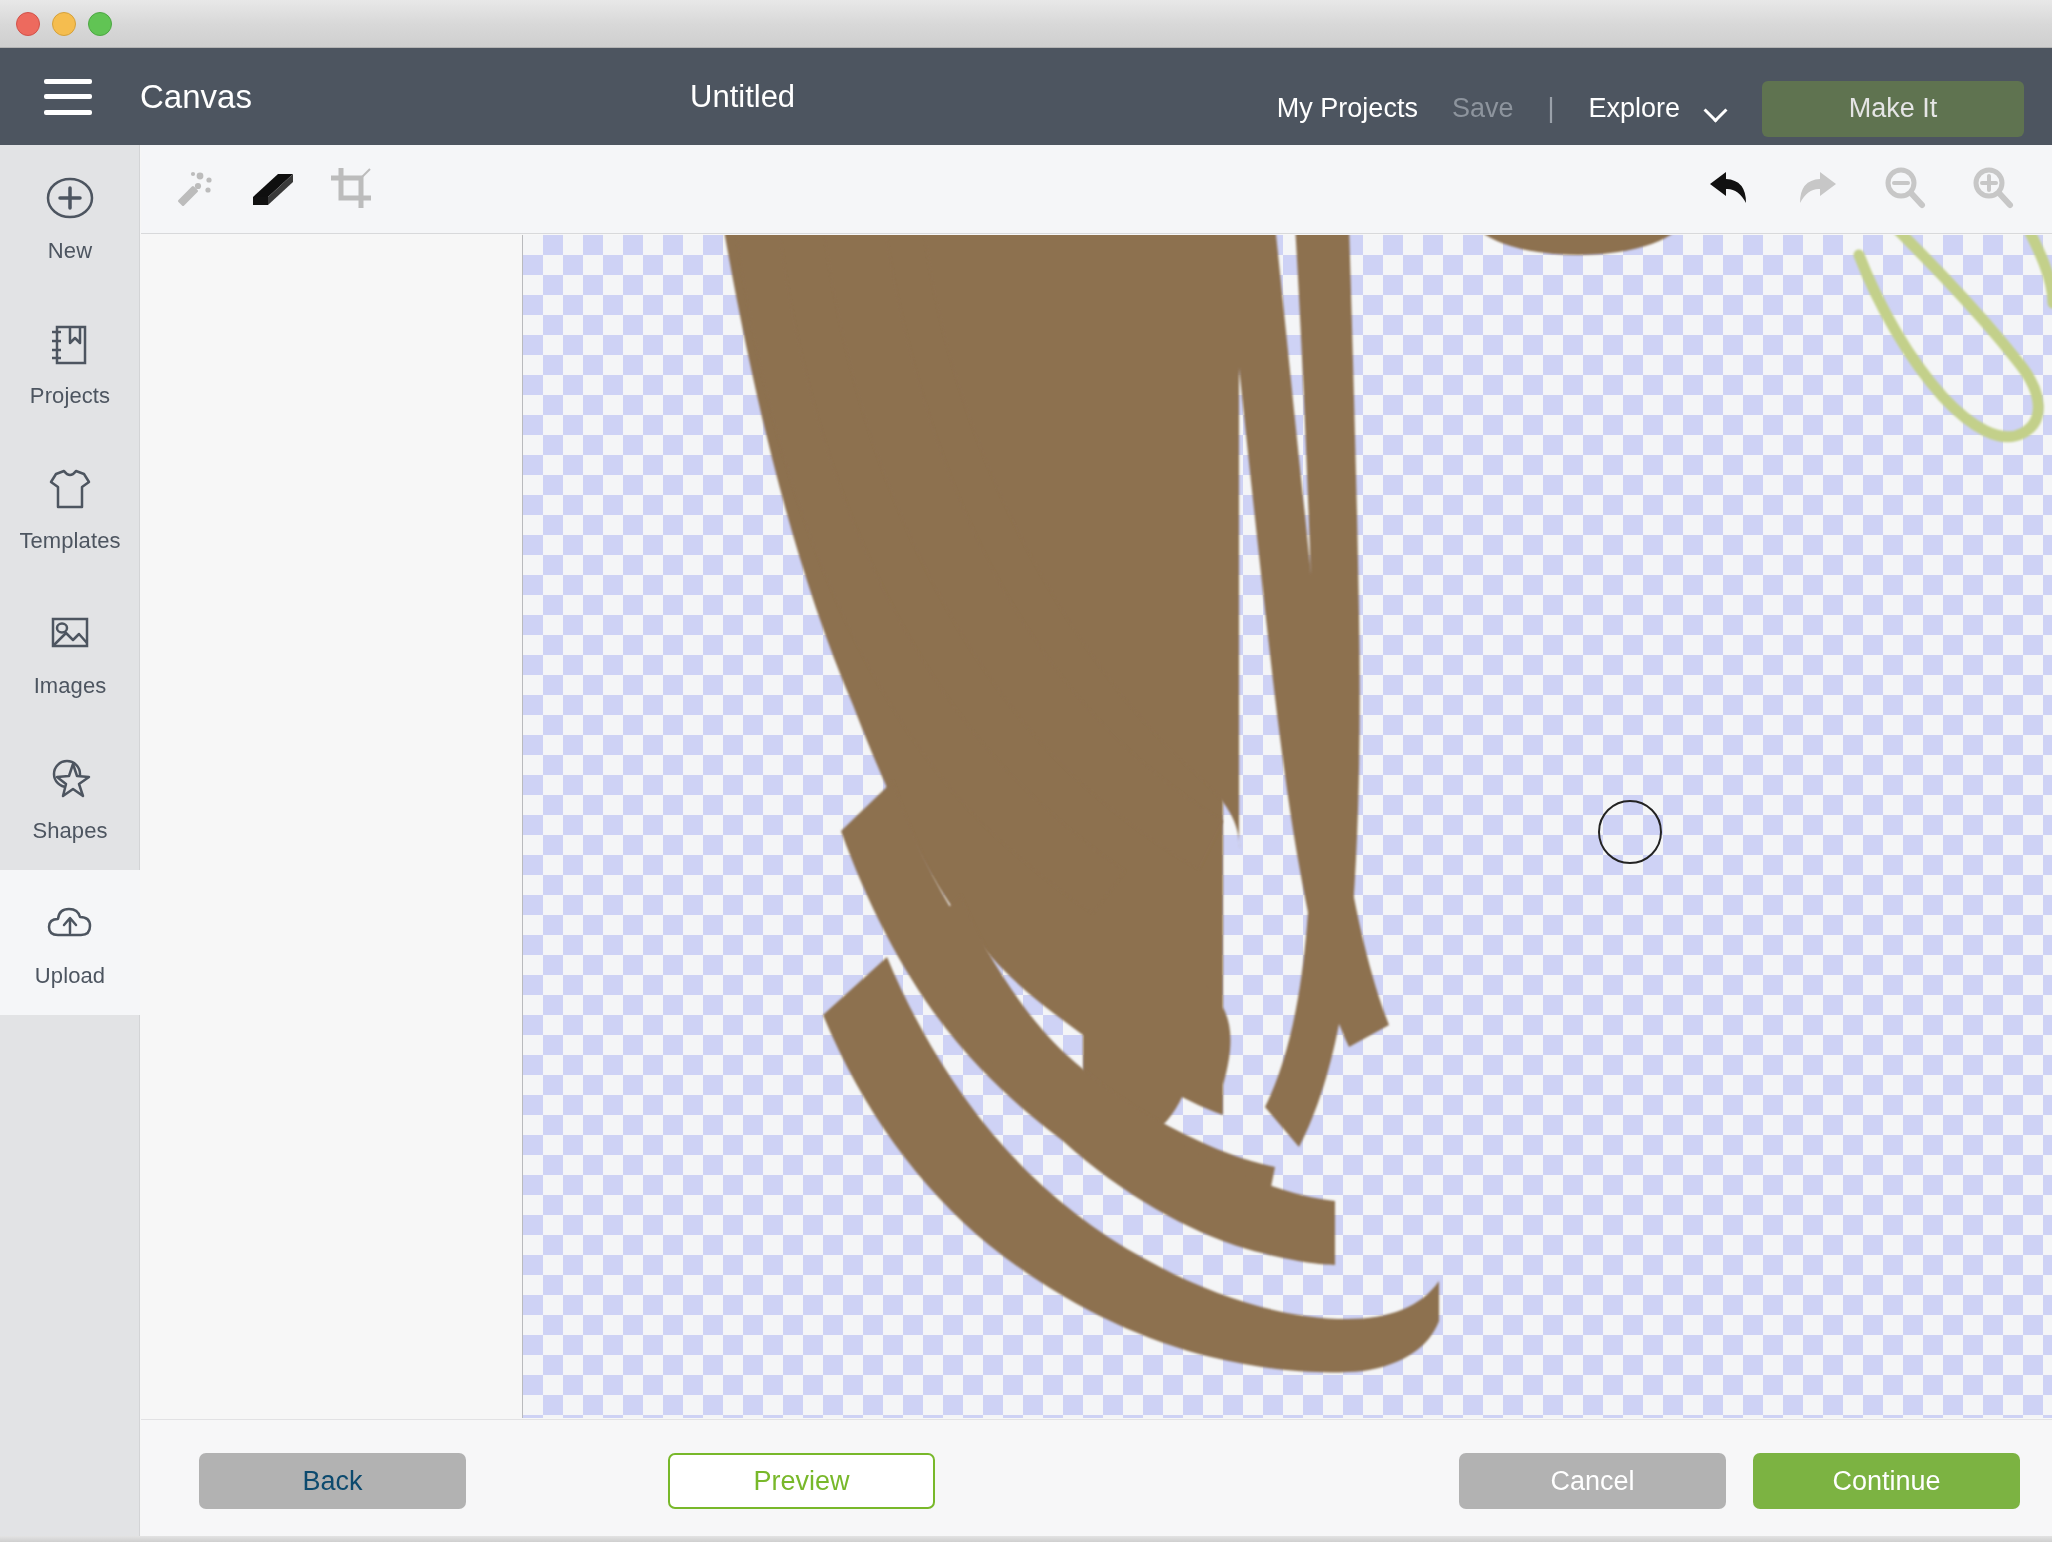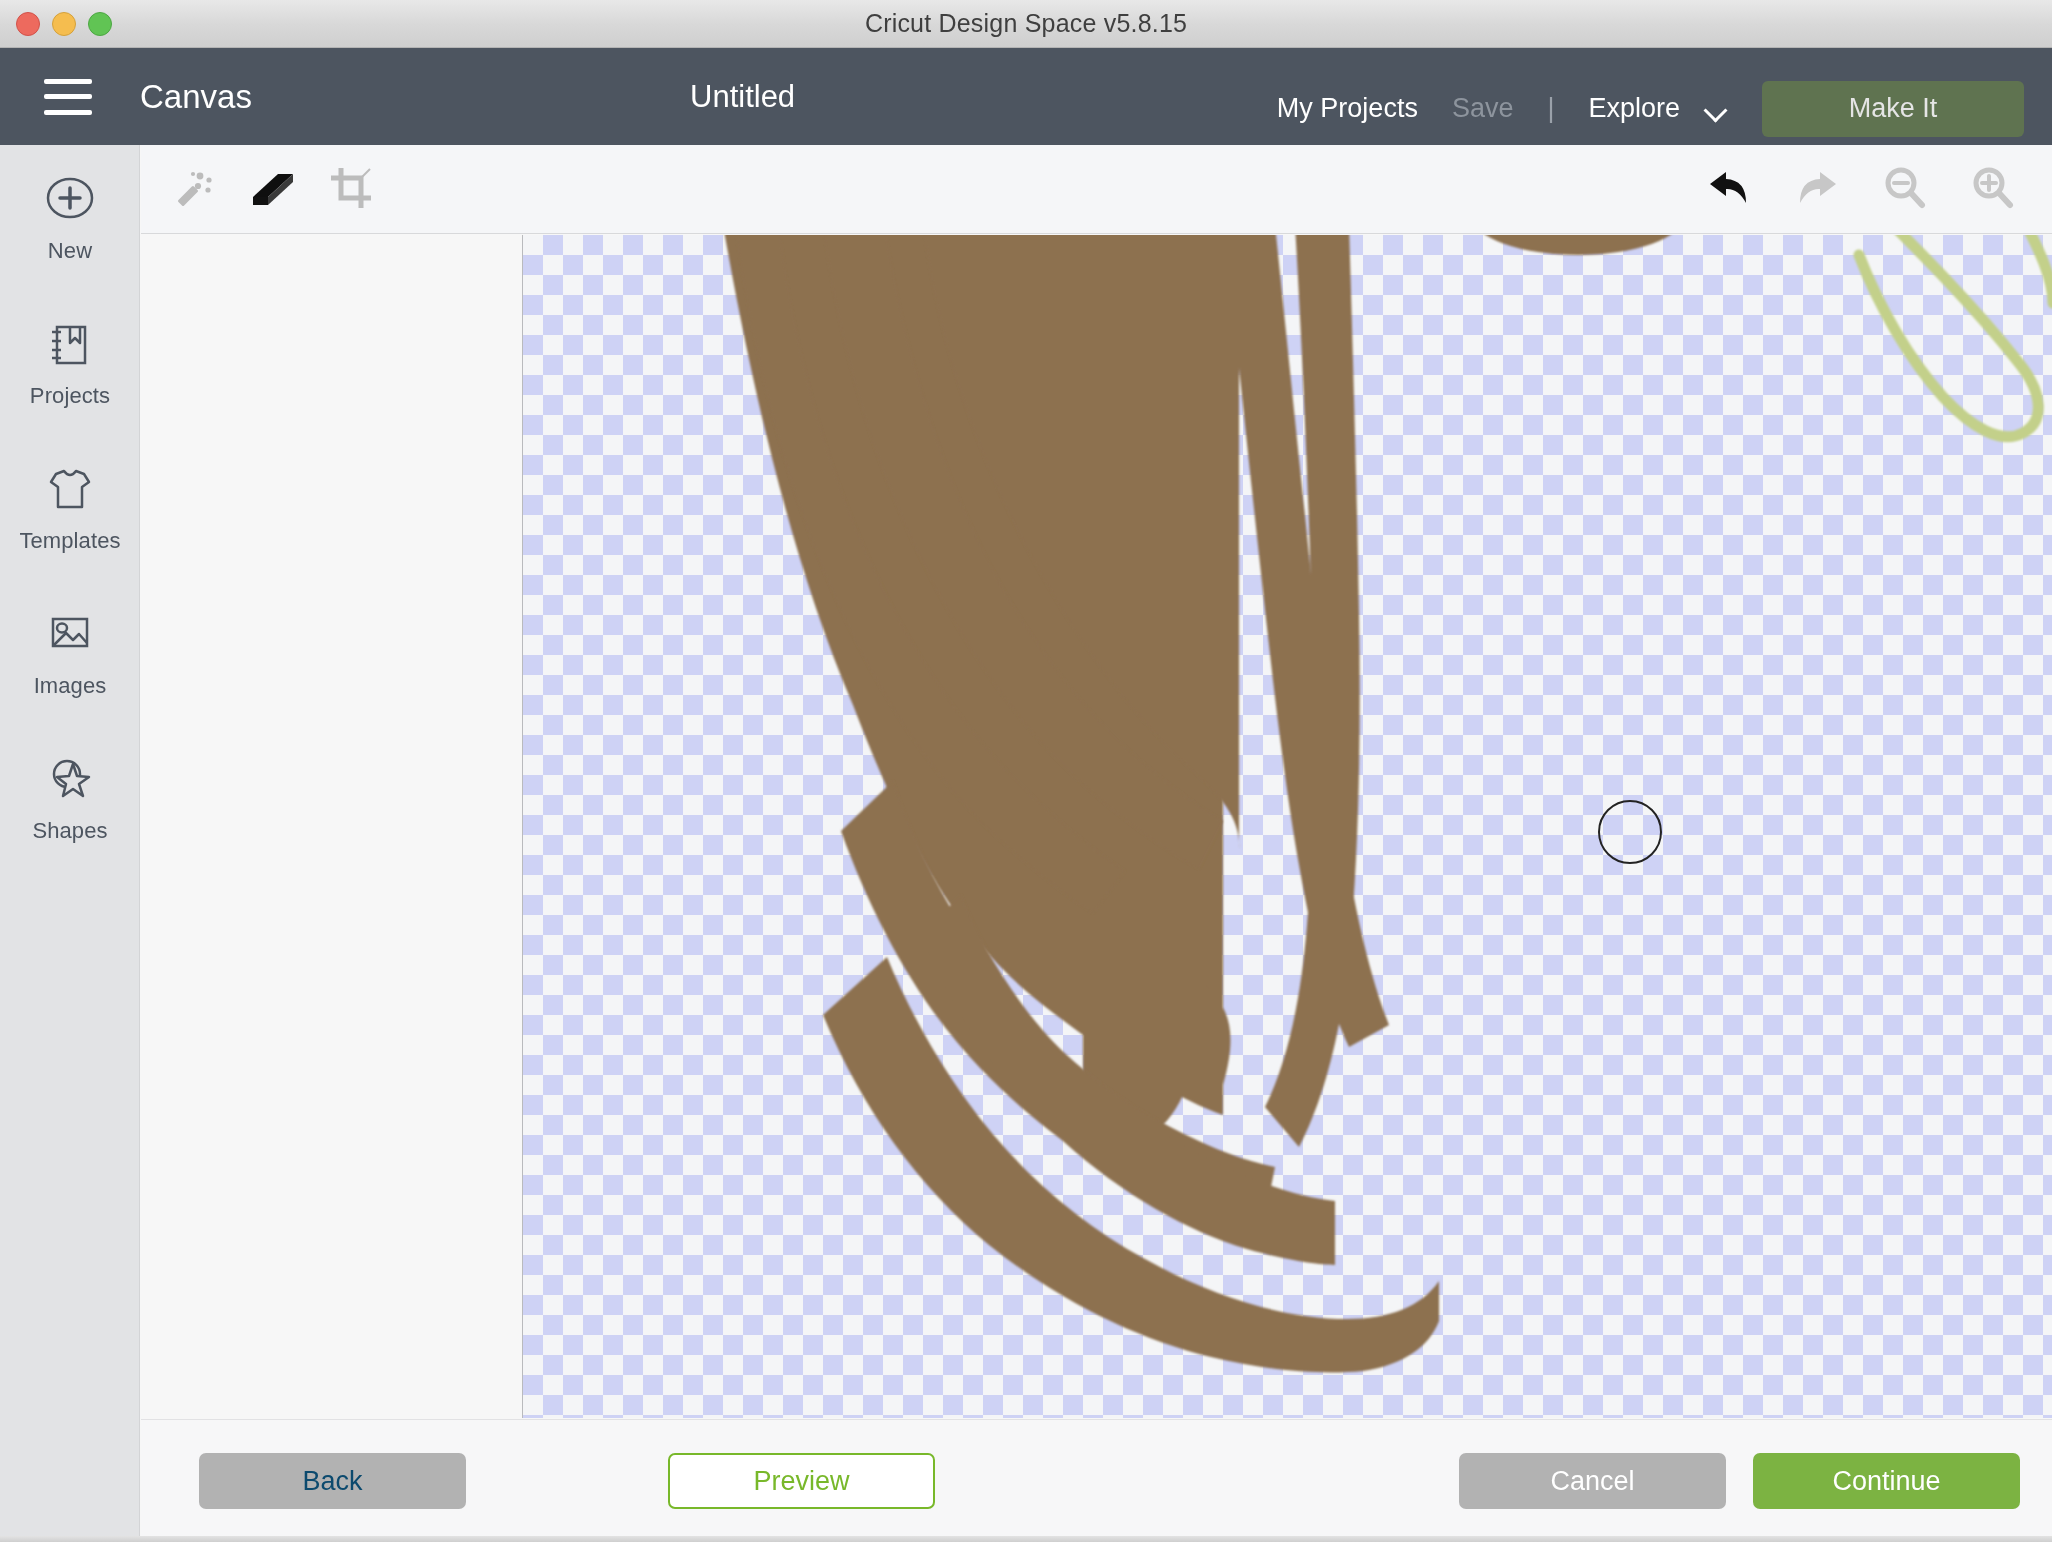--- a/index.html
+++ b/index.html
@@ -386,21 +386,20 @@
 <body>
 
 <div class="app-window">
 
   <div class="titlebar">
     <div class="traffic-lights">
       <span class="tl tl-close"></span>
       <span class="tl tl-min"></span>
       <span class="tl tl-max"></span>
     </div>
-    <div class="titlebar-title">Cricut Design Space  v5.8.15</div>
   </div>
 
   <div class="app-header">
     <div class="hamburger">
       <span></span>
         <span></span>
         <span></span>
     </div>
     <div class="header-canvas-label">Canvas</div>
     <div class="header-project-title">Untitled</div>
@@ -468,20 +467,29 @@
     <div class="nav-item">
       <span>
         <svg class="nav-icon" viewBox="0 0 60 58">
           <circle cx="27" cy="22" r="13" fill="none" stroke="#4d5560" stroke-width="2.5"></circle>
           <path d="M33 12 L37 24 L49 25 L39 32 L43 44 L33 37 L23 44 L26 32 L17 25 L29 24 Z" fill="#e2e3e5" stroke="#4d5560" stroke-width="2.5" stroke-linejoin="round"></path>
         </svg>
       </span>
       <span class="nav-label">Shapes</span>
     </div>
 
+    <div class="nav-item active-light">
+      <span>
+        <svg class="nav-icon" viewBox="0 0 60 58">
+          <path d="M18 38 Q9 38 9 30 Q9 22 18 22 Q19 12 29 12 Q38 12 40 20 Q50 20 50 29 Q50 38 41 38 Z" fill="none" stroke="#4d5560" stroke-width="2.5" stroke-linejoin="round"></path>
+          <path d="M30 36 L30 22 M24 28 L30 21 L36 28" fill="none" stroke="#4d5560" stroke-width="2.5" stroke-linecap="round" stroke-linejoin="round"></path>
+        </svg>
+      </span>
+      <span class="nav-label">Upload</span>
+    </div>
   </div>
 
   <div class="edit-toolbar">
     <div class="tool-left">
 
       <button class="tool-btn">
         <span>
           <svg width="48" height="48" viewBox="0 0 48 48">
             <g fill="#bcbcbc">
               <rect x="6" y="28" width="22" height="8" rx="1.5" transform="rotate(-45 17 32)"></rect>

